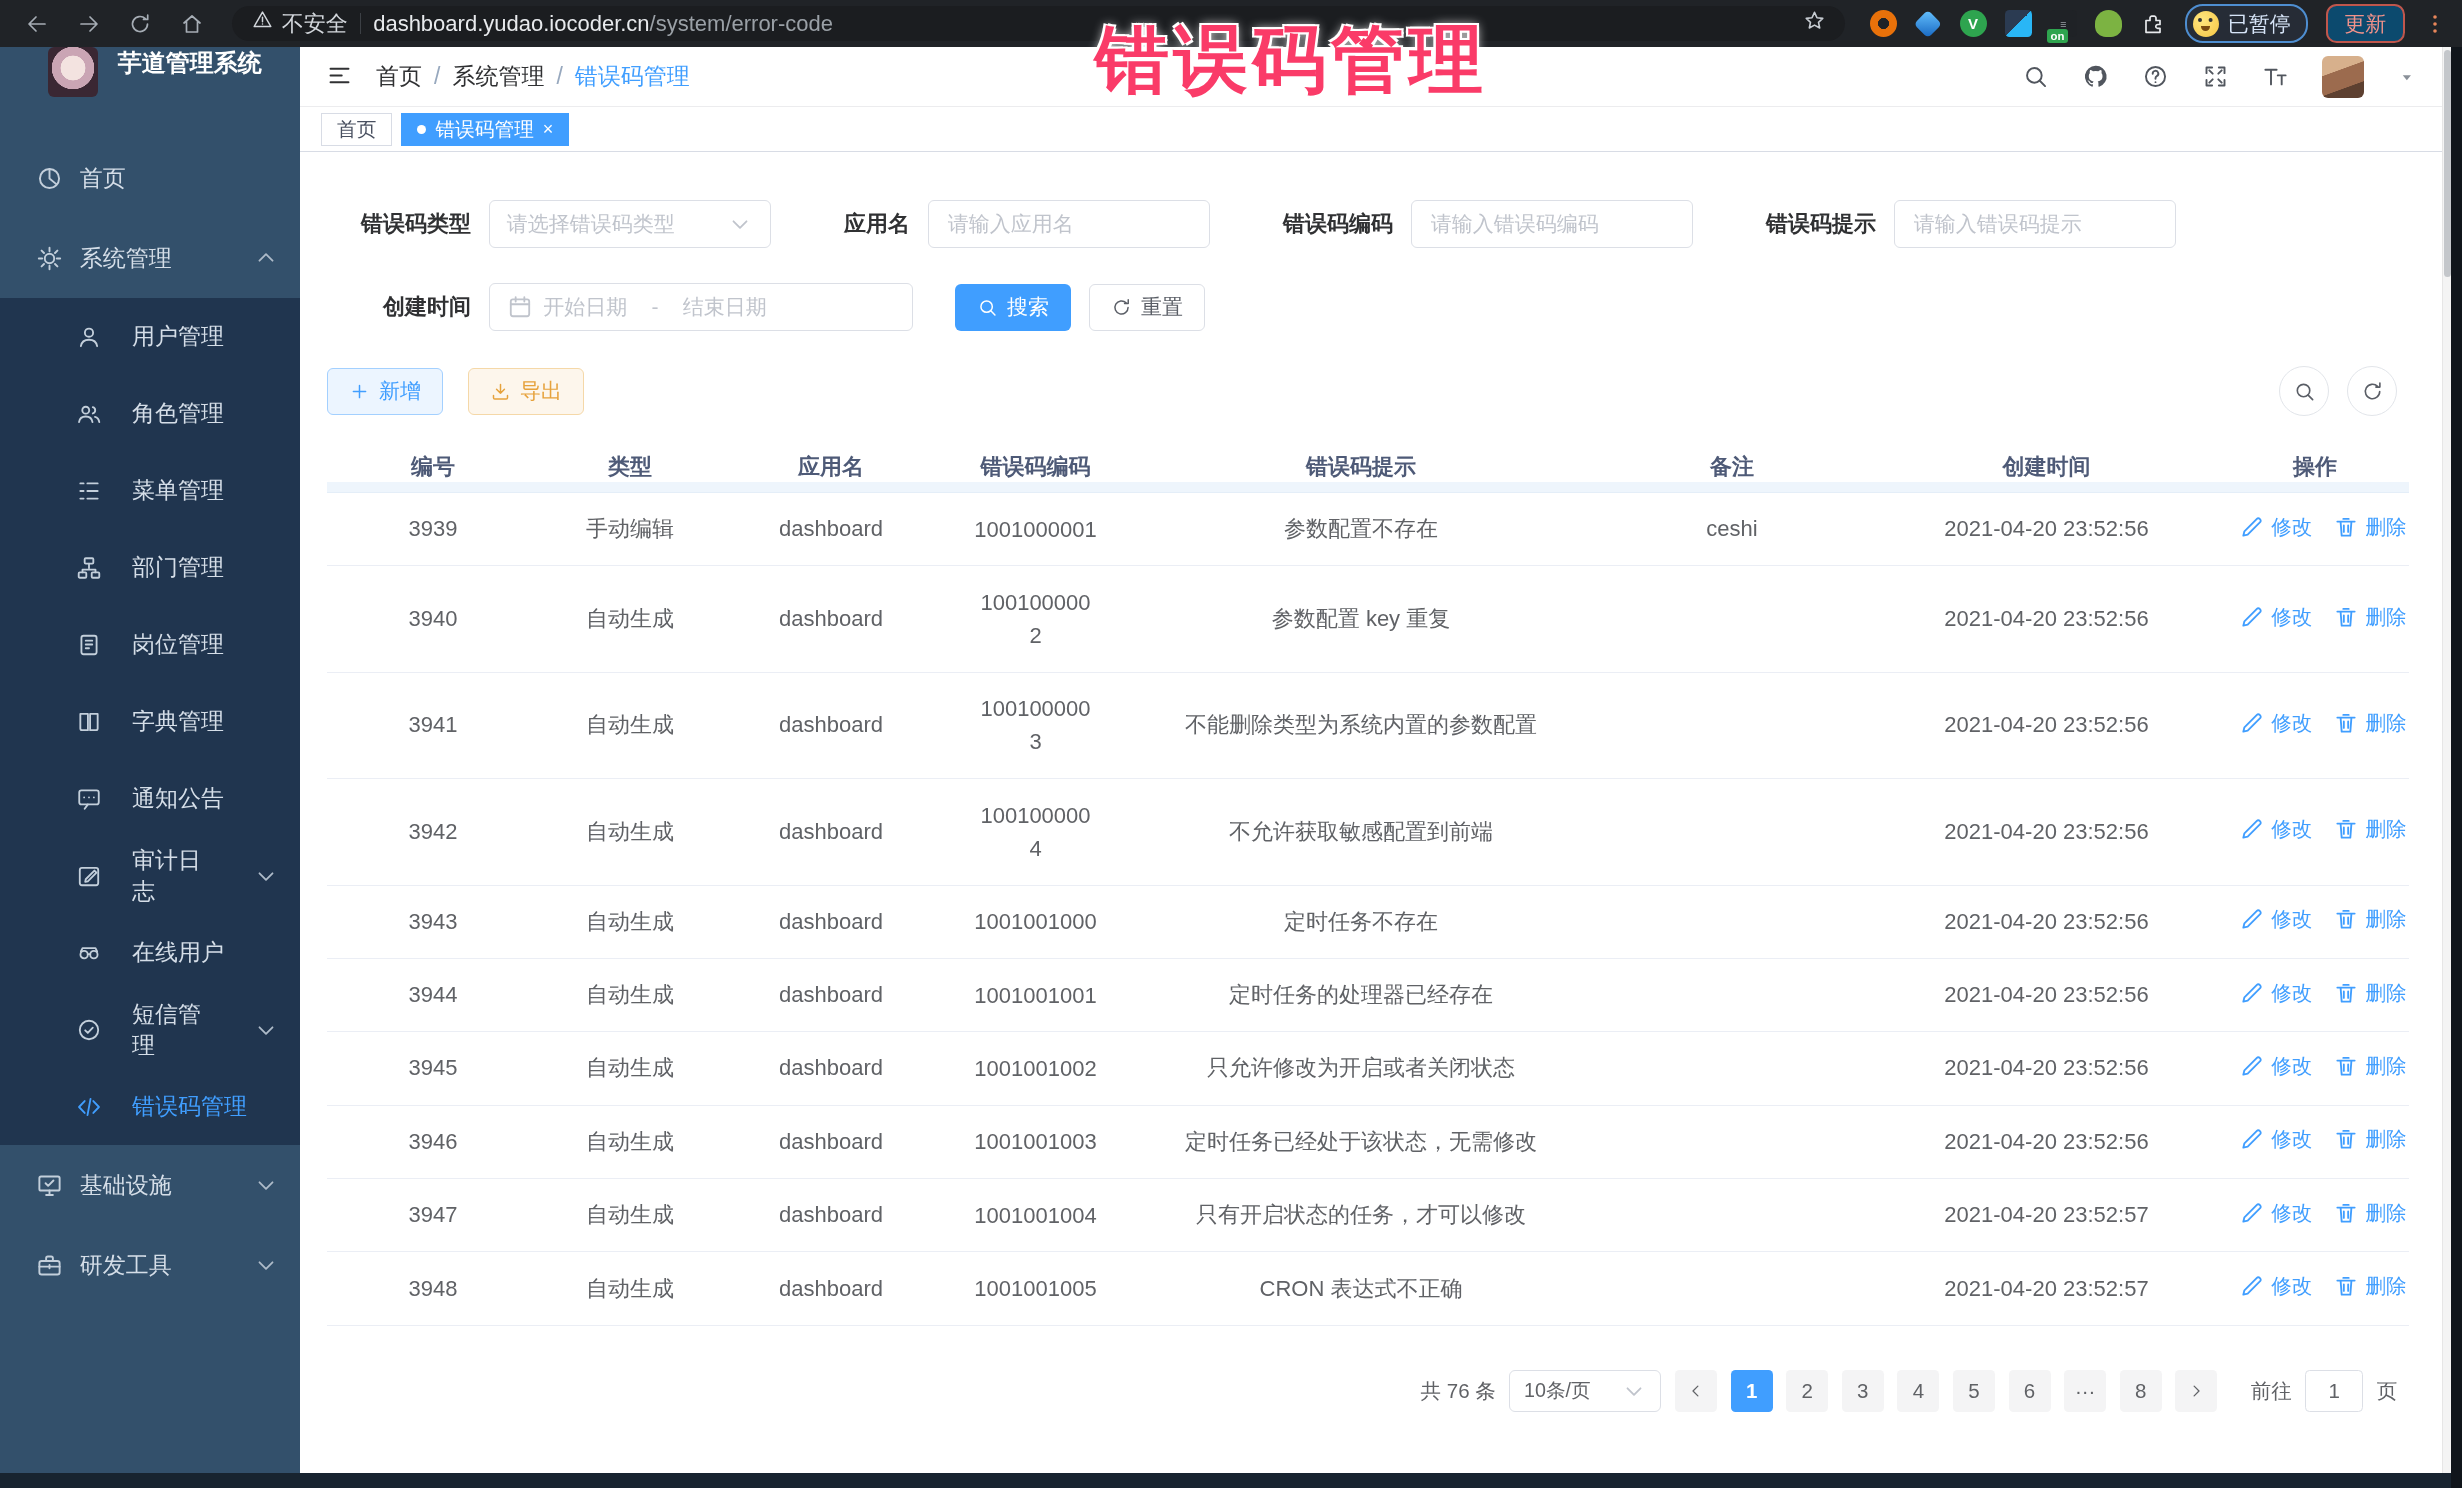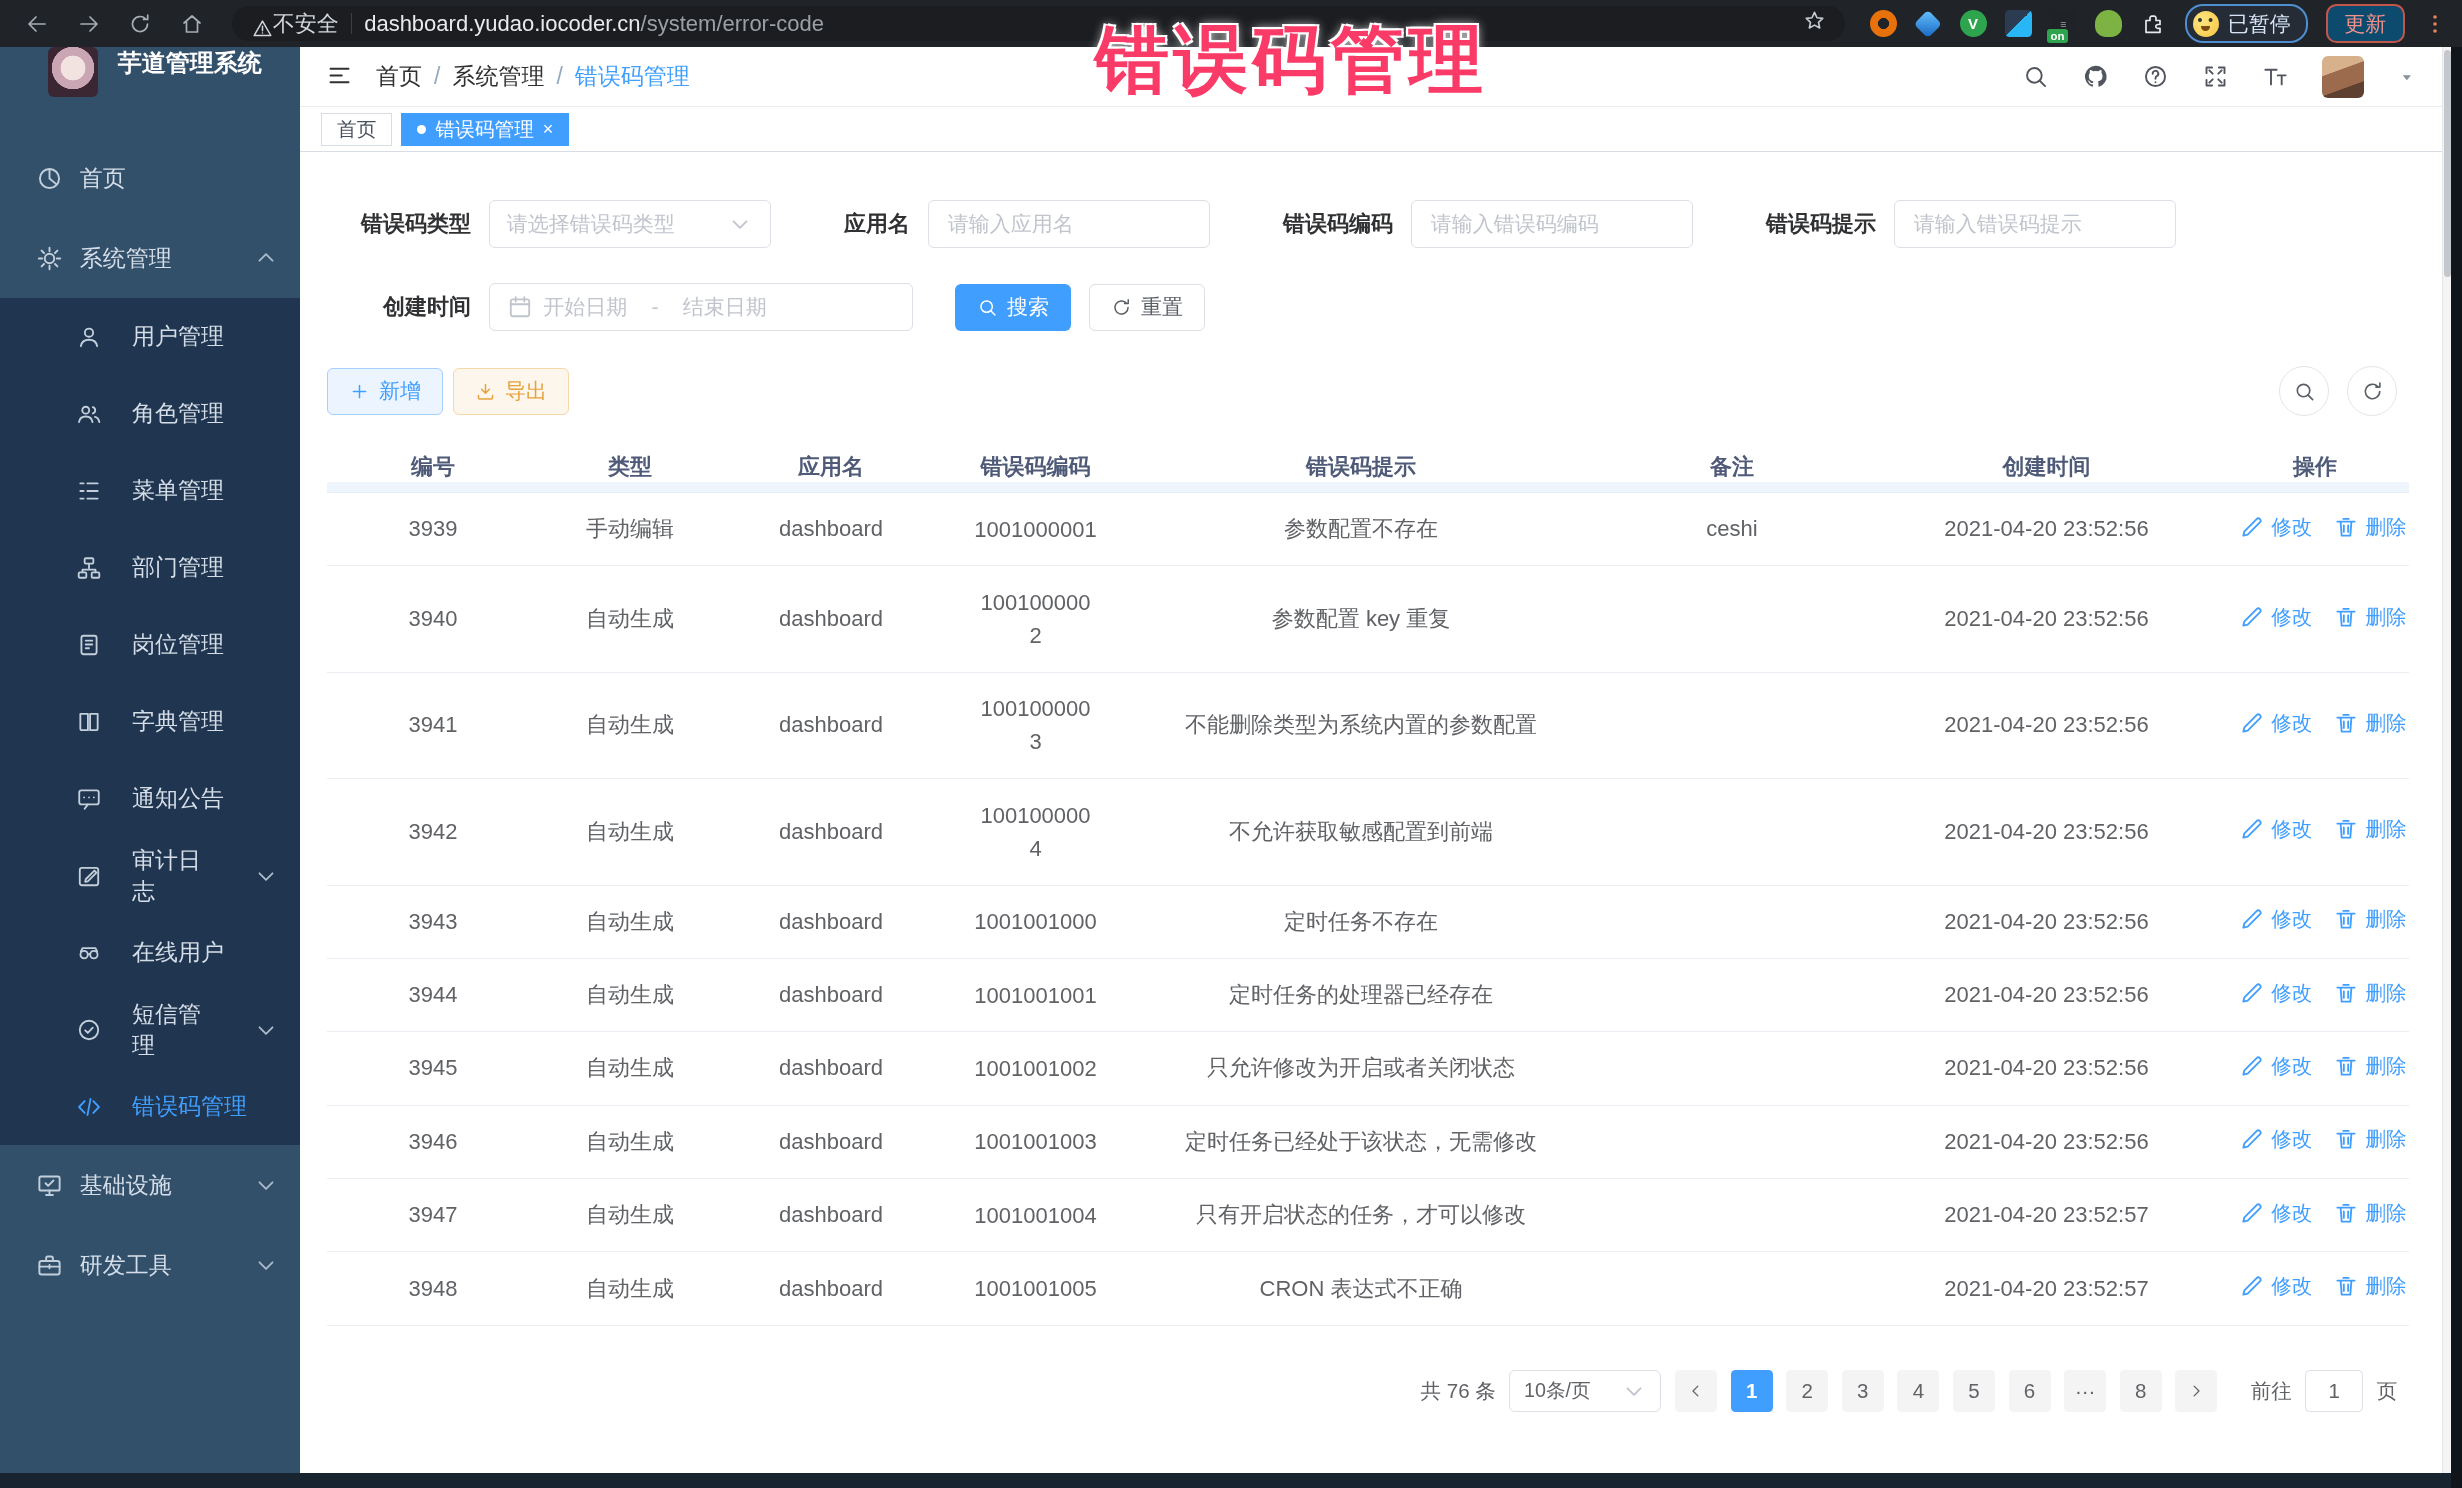--- a/index.html
+++ b/index.html
@@ -8,21 +8,21 @@
   svg.ic{width:26px;height:26px;fill:none;stroke:currentColor;stroke-width:1.7;
     stroke-linecap:round;stroke-linejoin:round;flex:none;}
 
   
   .chrome{position:absolute;top:0;left:0;right:0;height:47px;background:#202327;
     display:flex;align-items:center;padding:0 15px;gap:7.6px;box-sizing:border-box;}
   .nav-ic{color:#a6adb5;width:44px;height:35px;display:flex;align-items:center;justify-content:center;border-radius:17.4px;}
   .nav-ic svg.ic{width:24px;height:24px;}
   .url-pill{flex:1;height:35px;margin:0 10.6px;background:#1b1d20;border-radius:17.4px;
     display:flex;align-items:center;padding:0 19.7px;gap:12px;color:#dadee3;font-size:22px;}
-  .url-warn{display:flex;align-items:flex-end;color:#d3d7dc;}
+  .url-warn{display:flex;align-items:flex-start;gap:9px;color:#d3d7dc;}
   .pill-div{width:1.5px;height:21px;background:#3c4045;}
   .url-host{color:#e8eaed;}
   .url-path{color:#9aa0a6;}
   .pill-star{margin-left:auto;color:#c7ccd2;}
   .ext-row{display:flex;align-items:center;gap:18px;margin-left:6px;}
   .ext{width:27px;height:27px;border-radius:6px;display:flex;align-items:center;justify-content:center;
     font-size:15px;font-weight:700;color:#fff;position:relative;flex:none;}
   .ext-orange{background:radial-gradient(circle at 50% 50%,#202327 28%,#e8710a 30%);border-radius:50%;}
   .ext-gem{background:linear-gradient(135deg,#66c2ff,#1565c0);transform:rotate(45deg);width:19.7px;height:19.7px;border-radius:4.5px;}
   .ext-vue{background:#2ea44f;border-radius:50%;}
@@ -98,21 +98,21 @@
   .daterange{width:424px;}
   .dr-sep{color:#c0c4cc;margin:0 13.6px;}
   .cal{width:21px;height:21px;color:#c0c4cc;}
 
   .btn{height:47px;display:inline-flex;align-items:center;gap:9px;padding:0 21px;border-radius:6px;
     font-size:21px;border:0.8px solid transparent;cursor:pointer;box-sizing:border-box;font-family:inherit;}
   .btn svg.ic{width:21px;height:21px;}
   .btn-primary{background:var(--primary,#409eff);color:#fff;margin-left:42px;}
   .btn-reset{background:#fff;border-color:#dcdfe6;color:#5a5e66;margin-left:18px;}
   .btn-add{background:#ecf5ff;border-color:#a3d0ff;color:var(--primary,#409eff);}
-  .btn-export{background:#fdf6ec;border-color:#f5d8a8;color:var(--warning,#e6a23c);margin-left:10px;}
+  .btn-export{background:#fdf6ec;border-color:#f5d8a8;color:var(--warning,#e6a23c);margin-left:25px;}
 
   .tool-row{display:flex;align-items:center;margin-bottom:26px;}
   .tool-icons{margin-left:auto;display:flex;gap:18px;}
   .cbtn{width:48px;height:48px;border-radius:50%;border:0.8px solid #e2e5ea;background:#fff;color:#5a5e66;
     display:flex;align-items:center;justify-content:center;}
   .cbtn svg.ic{width:23px;height:23px;}
 
   table.grid{width:100%;border-collapse:collapse;table-layout:fixed;}
   .grid th{height:50px;font-size:22px;font-weight:700;color:#4e5a77;text-align:center;
     border-bottom:0.8px solid #e4eef8;background:linear-gradient(#fff calc(100% - 9.8px),#eef5fc calc(100% - 9.8px));padding:0 7.6px;}

